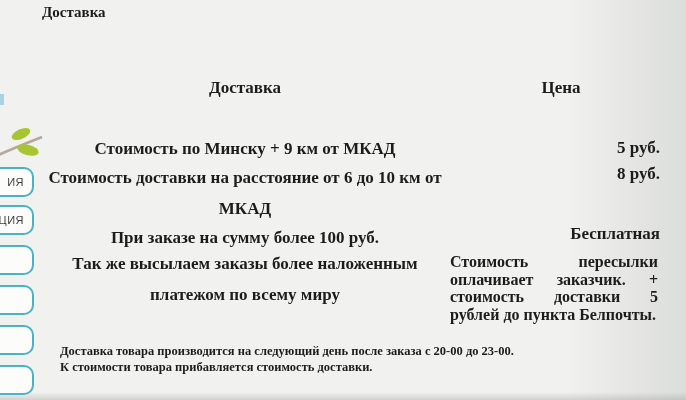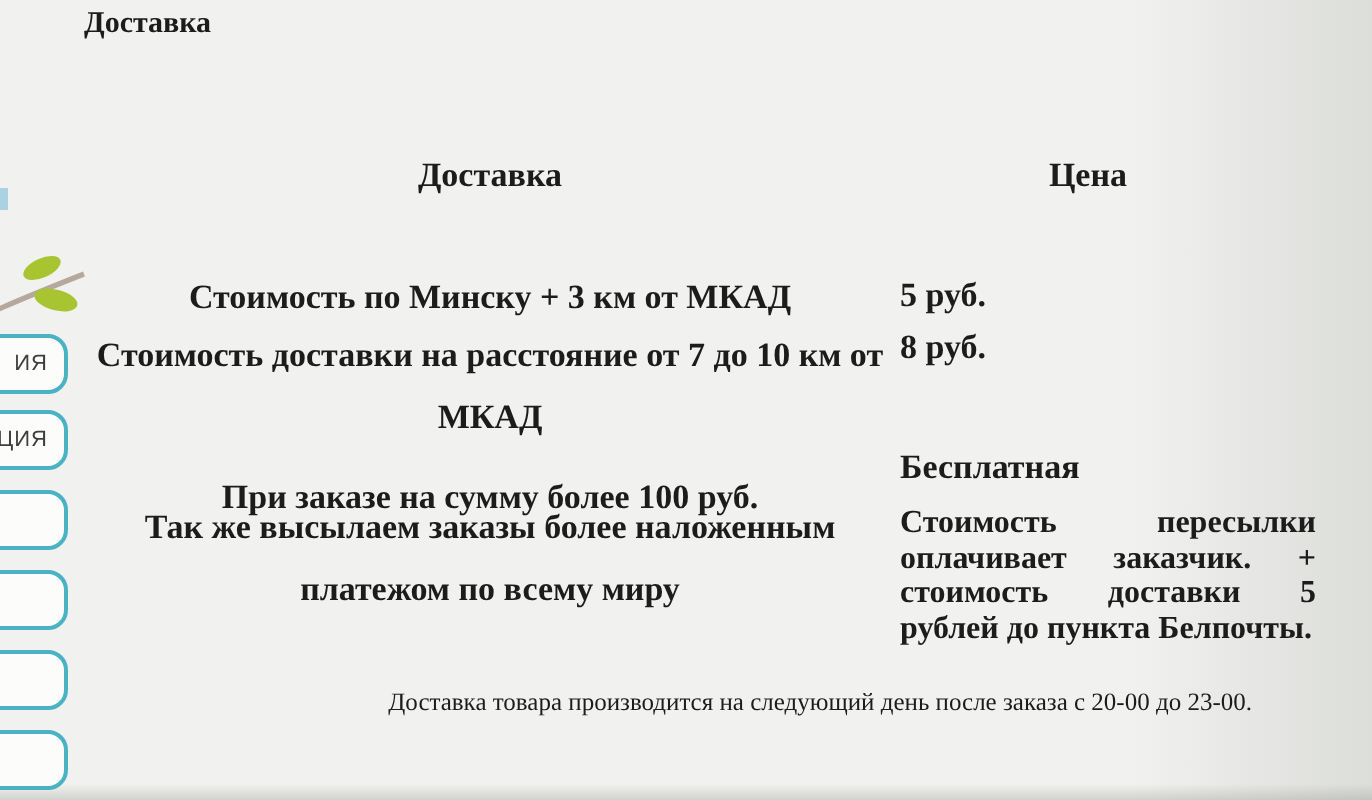--- a/index.html
+++ b/index.html
@@ -28,30 +28,30 @@
     color:#3f3f3f;font-family:"Liberation Sans","DejaVu Sans",sans-serif;
     font-size:11px;letter-spacing:.5px;
     display:flex;align-items:center;justify-content:flex-end;padding-right:8px;
     cursor:pointer;
   }
   .b1{top:167px}.b2{top:205px}.b3{top:245px}.b4{top:285px}.b5{top:325px}.b6{top:365px}
 
   
   .hdr{position:absolute;top:78px;font-size:17px;font-weight:bold;text-align:center;}
   .hdr-c1{left:35px;width:420px;}
-  .hdr-c2{left:439px;width:210px;}
+  .hdr-c2{left:456px;width:210px;}
   .c1{position:absolute;left:35px;width:420px;text-align:center;font-size:17px;font-weight:bold;line-height:31px;}
-  .c2{position:absolute;left:450px;width:210px;text-align:left;font-size:17px;font-weight:bold;}
+  .c2{position:absolute;left:450px;width:210px;text-align:right;font-size:17px;font-weight:bold;}
   .r1c1{top:133px;}      .r1c2{top:138px;}
   .r2c1{top:162px;}      .r2c2{top:164px;}
-  .r3c1{top:222px;margin-top:11px;}      .r3c2{top:224px;}
+  .r3c1{top:222px;}      .r3c2{top:224px;}
   .r4c1{top:248px;}
   .r4c2{top:253px;left:450px;width:208px;text-align:justify;font-size:16px;line-height:17.5px;}
-  .footer{position:absolute;left:60px;top:343px;width:566px;text-align:right;
-    font-size:12.5px;font-weight:normal;line-height:16px;}
+  .footer{position:absolute;left:60px;top:343px;width:566px;text-align:left;
+    font-size:12.5px;font-weight:bold;line-height:16px;}
 </style>
 </head>
 <body>
 
 <div class="right-shade"></div>
 <div class="bottom-shade"></div>
 
 <div class="page-title">Доставка</div>
 
 <div class="sliver"></div>
@@ -77,27 +77,28 @@
 <div class="side-btn b5">
     <span></span>
   </div>
 <div class="side-btn b6">
     <span></span>
   </div>
 
 <div class="hdr hdr-c1">Доставка</div>
 <div class="hdr hdr-c2">Цена</div>
 
-<div class="c1 r1c1">Стоимость по Минску + 3 км от МКАД</div>
+<div class="c1 r1c1">Стоимость по Минску + 9 км от МКАД</div>
 <div class="c2 r1c2">5 руб.</div>
 
-<div class="c1 r2c1">Стоимость доставки на расстояние от 7 до 10 км от МКАД</div>
+<div class="c1 r2c1">Стоимость доставки на расстояние от 6 до 10 км от МКАД</div>
 <div class="c2 r2c2">8 руб.</div>
 
 <div class="c1 r3c1">При заказе на сумму более 100 руб.</div>
 <div class="c2 r3c2">Бесплатная</div>
 
 <div class="c1 r4c1">Так же высылаем заказы более наложенным платежом по всему миру</div>
 <div class="c2 r4c2">Стоимость пересылки оплачивает заказчик. + стоимость доставки 5 рублей до пункта Белпочты.</div>
 
 <div class="footer">
   <div>Доставка товара производится на следующий день после заказа с 20-00 до 23-00.</div>
+  <div>К стоимости товара прибавляется стоимость доставки.</div>
 </div>
 
 </body></html>

